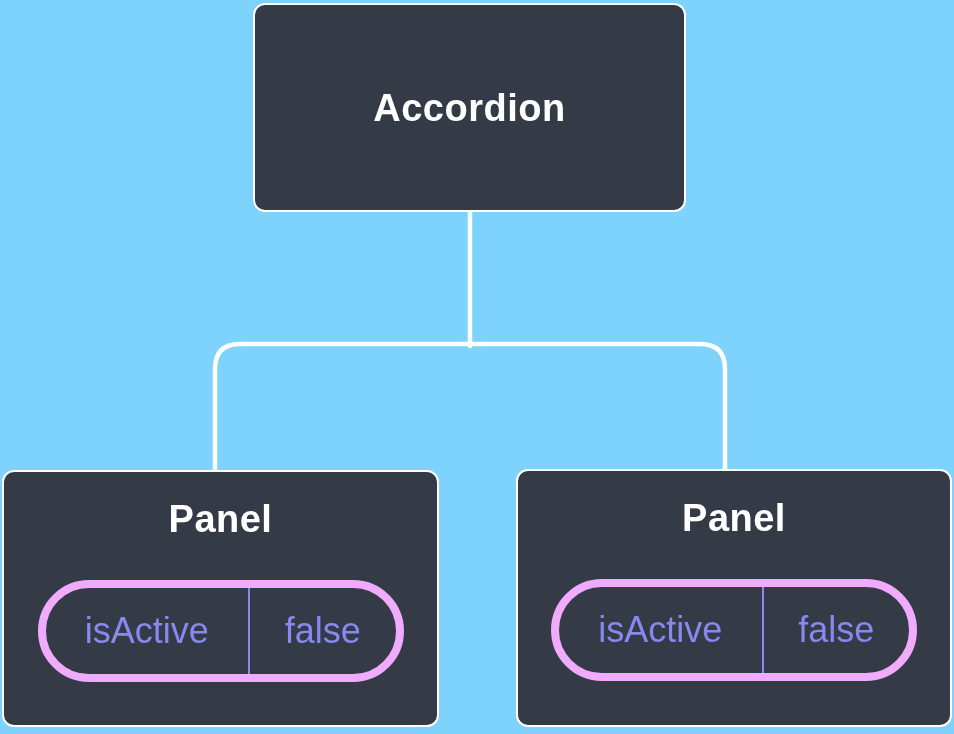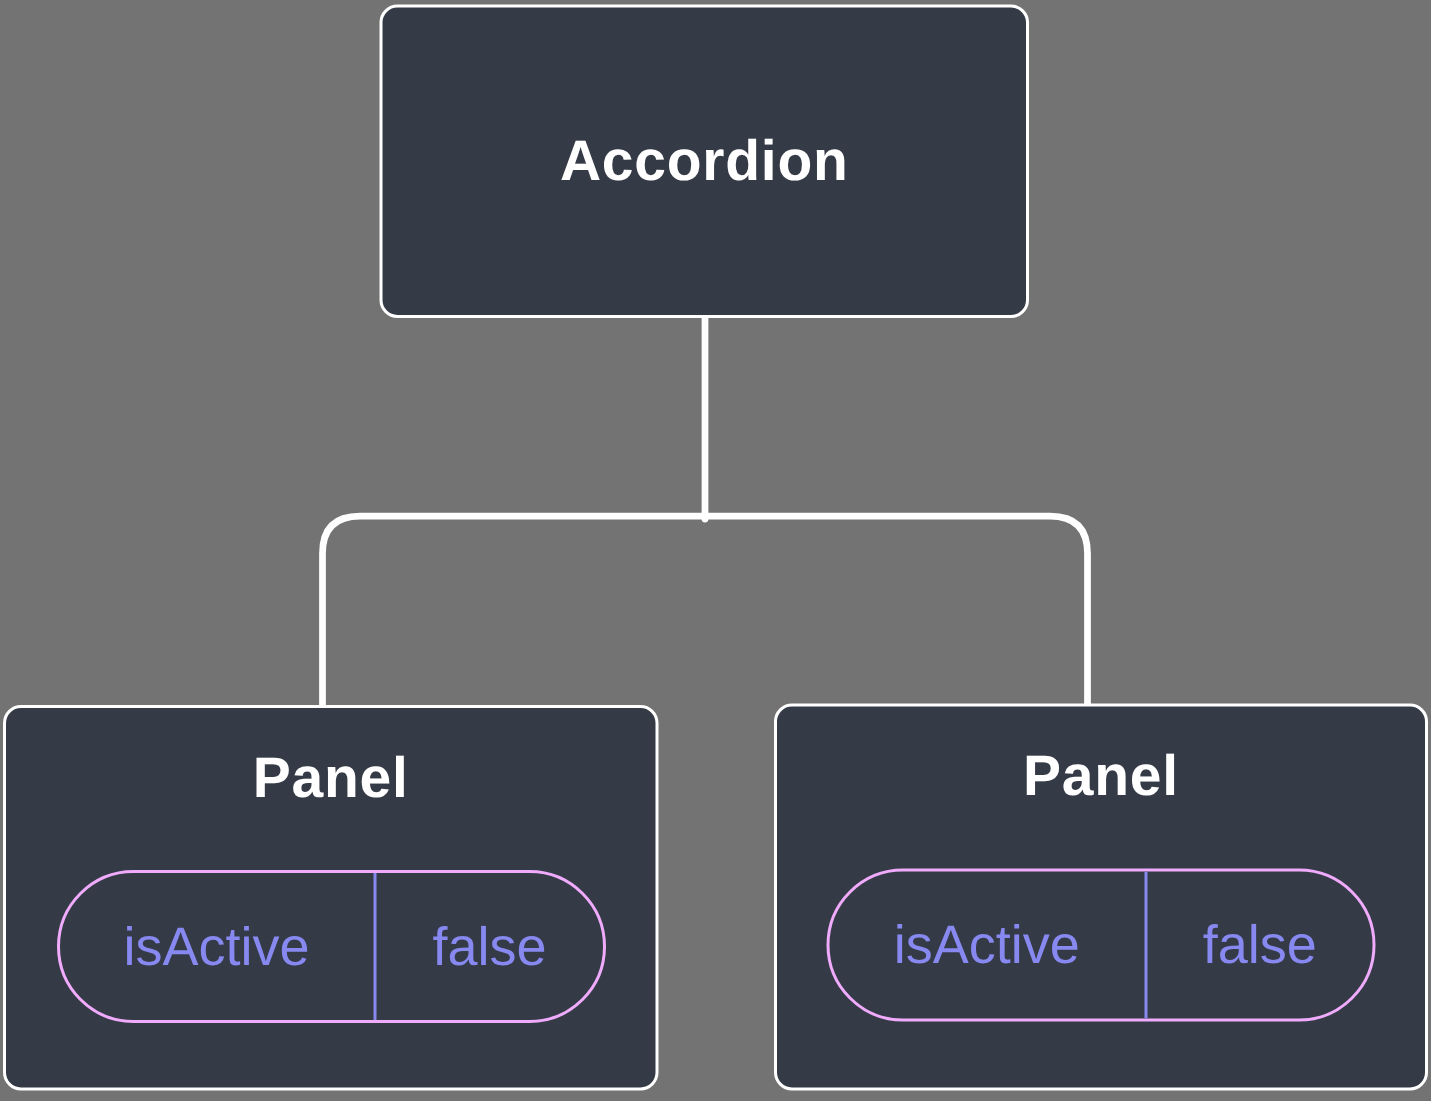--- a/index.html
+++ b/index.html
@@ -6,21 +6,21 @@
 
   body {
     font-family: "Liberation Sans", sans-serif;
     background: #4d666e;
   }
 
   .canvas {
     position: relative;
     width: 954px;
     height: 734px;
-    background: #737373;
+    background: #7dd3fc;
     overflow: hidden;
   }
 
   .connectors {
     position: absolute;
     left: 0;
     top: 0;
     width: 954px;
     height: 734px;
     pointer-events: none;
@@ -70,21 +70,21 @@
     color: #ffffff;
     font-size: 38px;
     font-weight: 600;
     letter-spacing: 0.5px;
     line-height: 1;
   }
 
   .state-pill {
     width: 366px;
     height: 102px;
-    border: 2px solid #f0abfc;
+    border: 8px solid #f0abfc;
     border-radius: 51px;
     display: flex;
     align-items: stretch;
     color: #8789f0;
     font-size: 36px;
     font-weight: 400;
     overflow: hidden;
   }
 
   .pill-cell {

